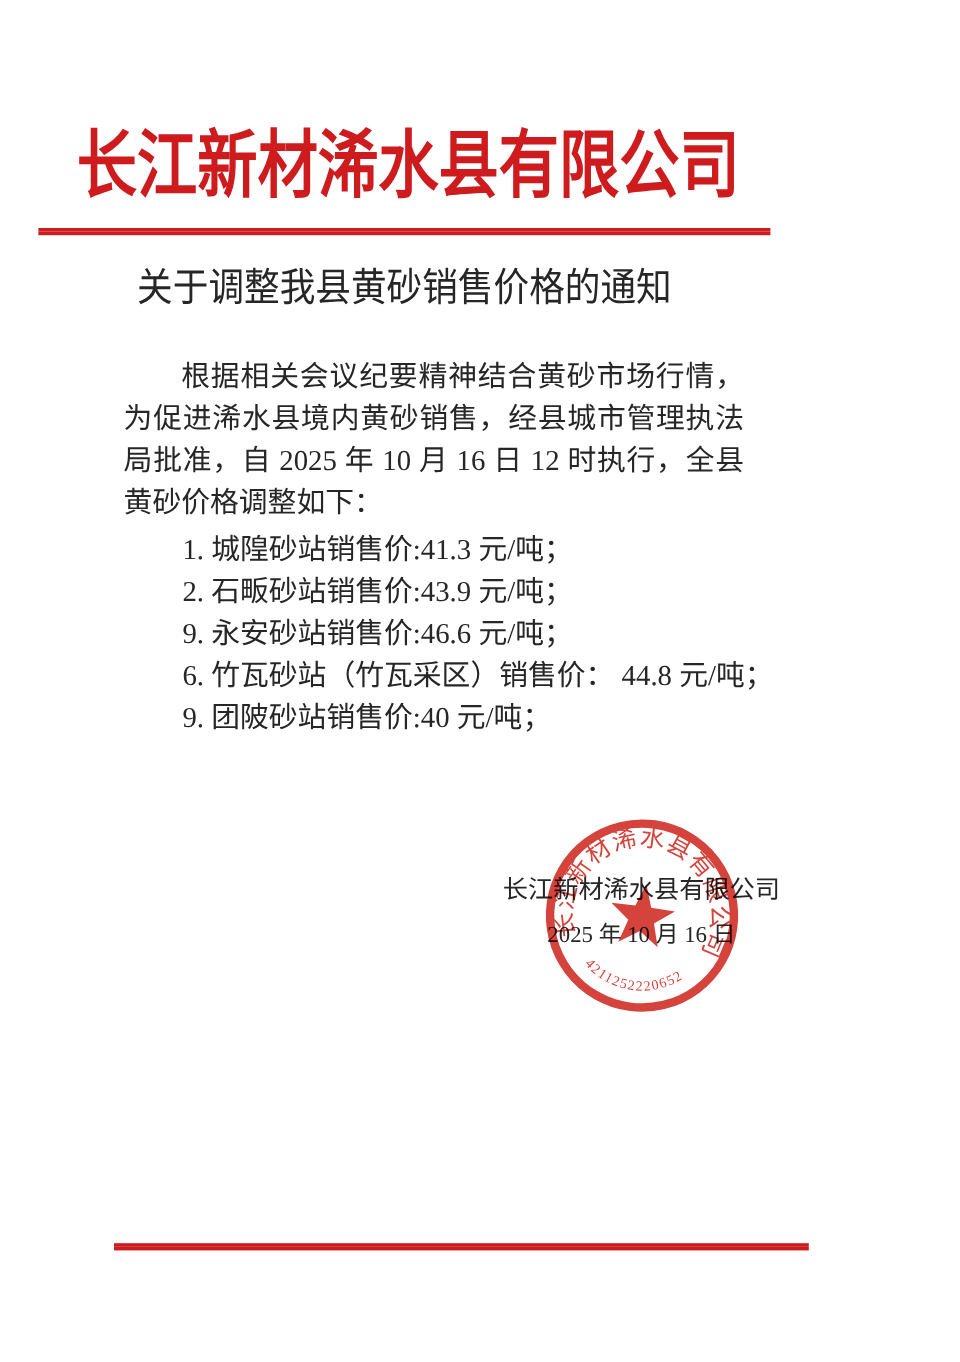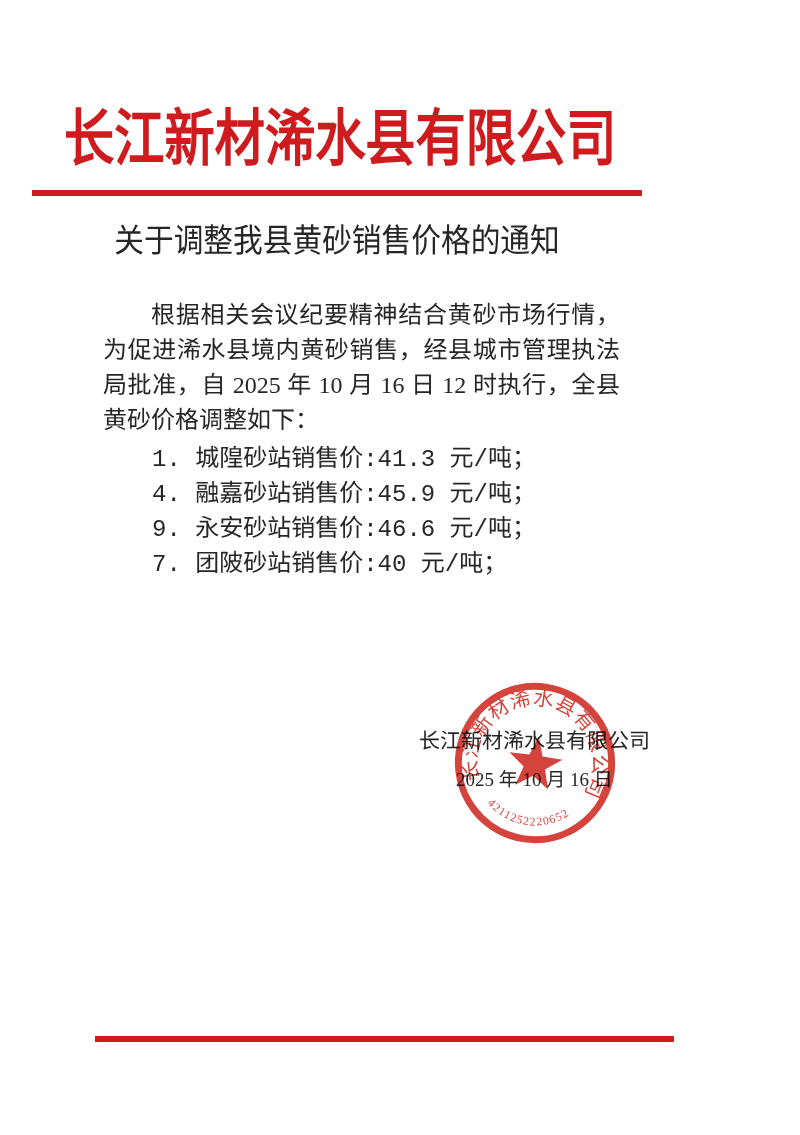--- a/index.html
+++ b/index.html
@@ -56,21 +56,21 @@
     line-height:35px;
     text-indent:2em;
     text-align:justify;
     font-family:Liberation Serif, serif;
   }
   .price-list{
     margin:4px 90px 0 152px;
     font-size:24px;
     line-height:35px;
   }
-  .price-item{white-space:nowrap;font-family:Liberation Mono, monospace;}
+  .price-item{white-space:nowrap;}
   
   .signature-block{
     position:absolute;
     left:418px;top:729px;
     width:233px;
     text-align:center;
   }
   .signature-company{
     font-size:21px;
     line-height:24px;
@@ -116,23 +116,24 @@
     <div class="double-rule"></div>
   </header>
 
   <main>
     <h2 class="notice-title">关于调整我县黄砂销售价格的通知</h2>
 
     <p class="notice-body">根据相关会议纪要精神结合黄砂市场行情，为促进浠水县境内黄砂销售，经县城市管理执法局批准，自 2025 年 10 月 16 日 12 时执行，全县黄砂价格调整如下：</p>
 
     <div class="price-list">
       <div class="price-item">1. 城隍砂站销售价:41.3 元/吨；</div>
-      <div class="price-item">4. 融嘉砂站销售价:45.9 元/吨；</div>
+      <div class="price-item">2. 石畈砂站销售价:43.9 元/吨；</div>
       <div class="price-item">9. 永安砂站销售价:46.6 元/吨；</div>
-      <div class="price-item">7. 团陂砂站销售价:40 元/吨；</div>
+      <div class="price-item">6. 竹瓦砂站（竹瓦采区）销售价： 44.8 元/吨；</div>
+      <div class="price-item">9. 团陂砂站销售价:40 元/吨；</div>
     </div>
   </main>
 
   <div class="signature-block">
     <div class="signature-company">长江新材浠水县有限公司</div>
     <div class="signature-date">2025 年 10 月 16 日</div>
   </div>
 
   <svg class="company-seal" viewBox="0 0 220 220" xmlns="http://www.w3.org/2000/svg">
     <defs>

